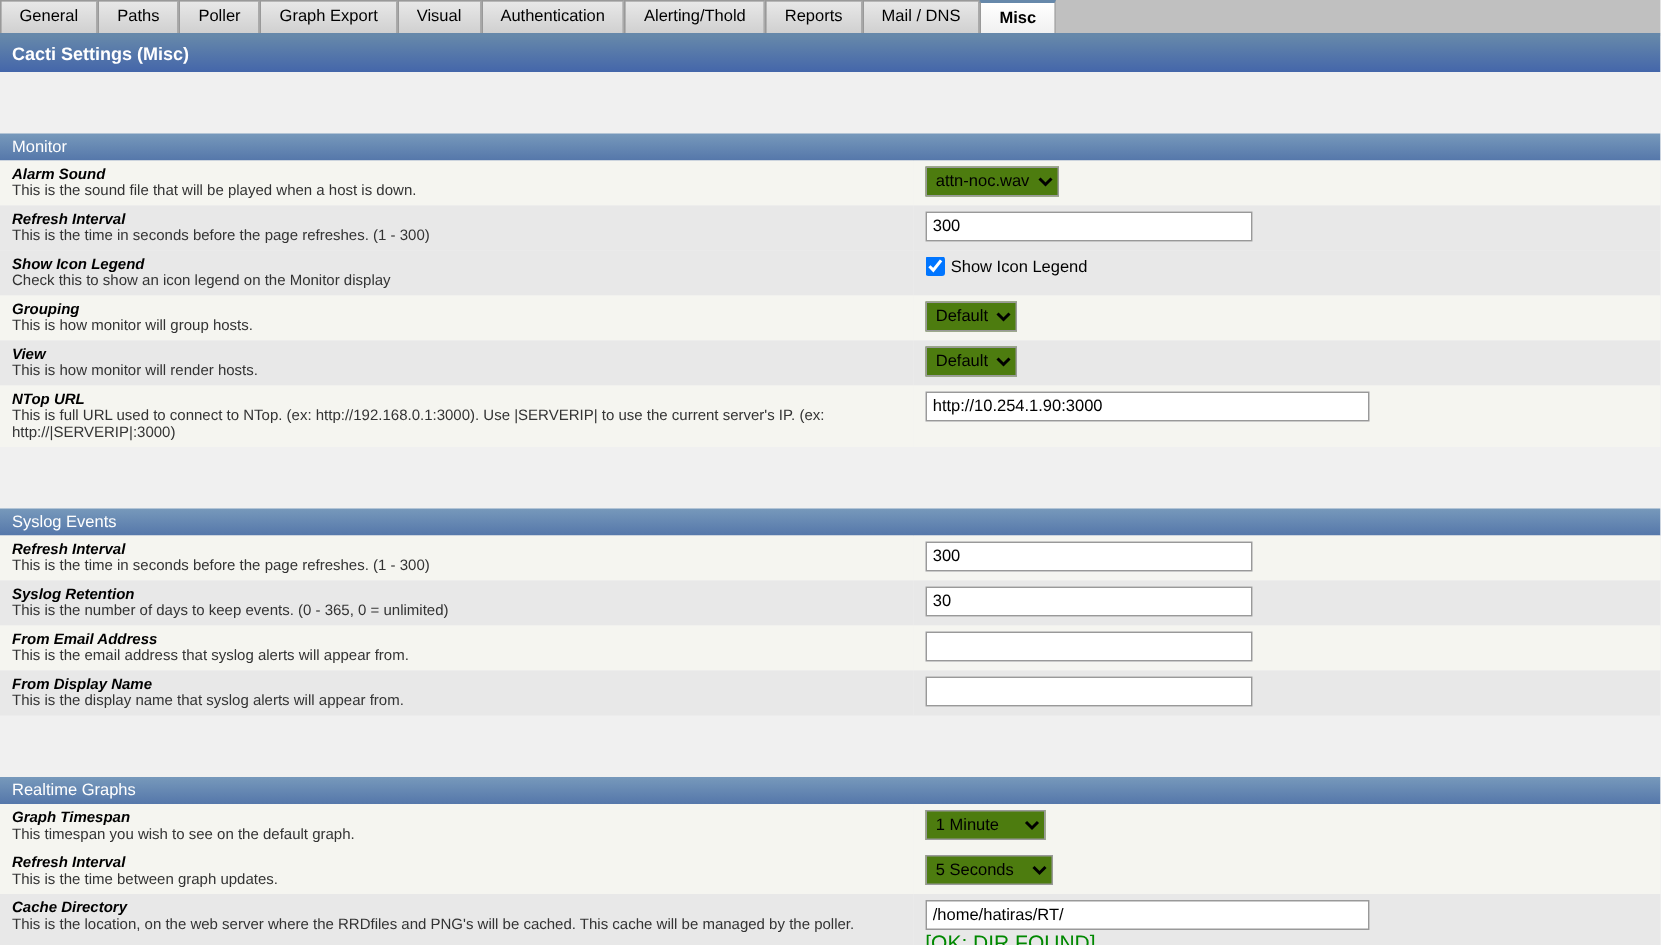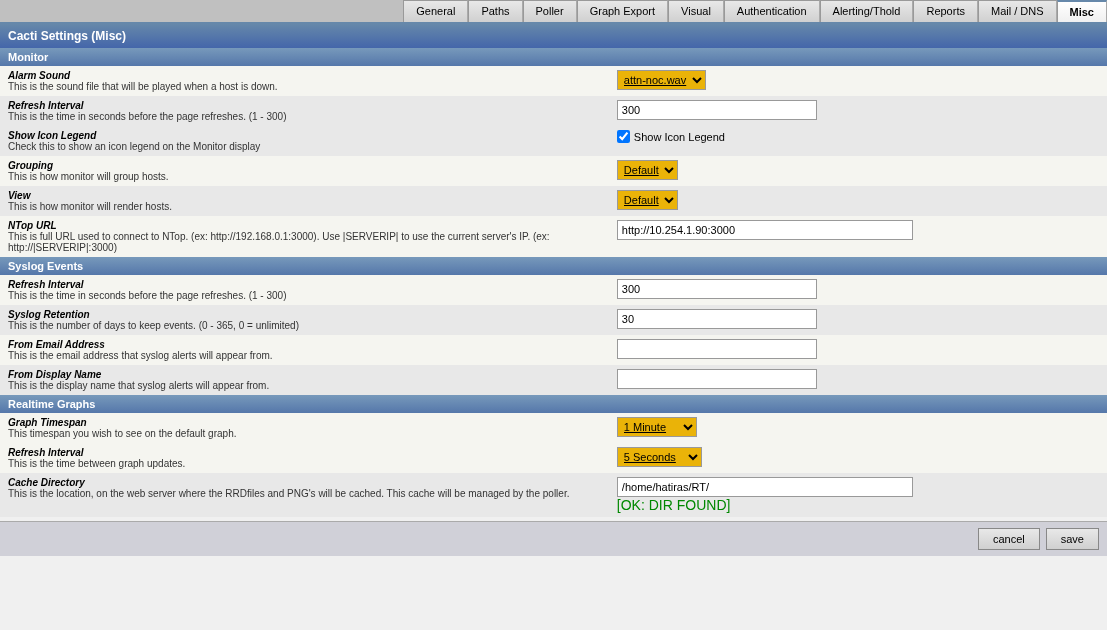--- a/index.html
+++ b/index.html
@@ -1,19 +1,19 @@
 <!DOCTYPE html>
 <html><head>
   <meta charset="utf-8">
   <style>
     * { box-sizing: border-box; margin: 0; padding: 0; }
     body { font-family: Arial, sans-serif; font-size: 11px; background: #f0f0f0; width: 1107px; }
 
     
-    .tabs { display: flex; background: #c0c0c0; border-bottom: 2px solid #6688aa; justify-content: flex-end; }
+    .tabs { display: flex; background: #c0c0c0; border-bottom: 2px solid #6688aa; }
     .tab {
       padding: 4px 12px;
       border: 1px solid #999;
       border-bottom: none;
       background: linear-gradient(to bottom, #e8e8e8, #d0d0d0);
       cursor: pointer;
       font-size: 11px;
       color: #000;
       border-right: 1px solid #aaa;
     }
@@ -29,53 +29,53 @@
       color: #fff;
       font-weight: bold;
       font-size: 12px;
       padding: 5px 8px;
     }
 
     
     .section-header {
       background: linear-gradient(to bottom, #7799bb, #5577aa);
       color: #fff;
-      font-weight: bold;
+      font-weight: normal;
       padding: 3px 8px;
       font-size: 11px;
+      margin-top: 41px;
     }
 
     
     .settings-table { width: 100%; border-collapse: collapse; }
     .settings-table tr.odd { background: #f5f5f0; }
     .settings-table tr.even { background: #e8e8e8; }
     .settings-table td { padding: 4px 8px; vertical-align: top; }
     .settings-table td.label-cell { width: 55%; }
     .settings-table td.control-cell { width: 45%; }
 
     .label-title { font-weight: bold; color: #000; font-size: 10px; font-style: italic; }
     .label-desc { color: #333; font-size: 10px; }
 
     
     input[type="text"] {
-      width: 200px;
+      width: 218px;
       height: 20px;
       border: 1px solid #999;
       padding: 2px 4px;
       font-size: 11px;
       background: #fff;
     }
     input[type="text"].wide { width: 296px; }
     select {
       height: 20px;
       border: 1px solid #999;
       font-size: 11px;
-      background: #eab308;
+      background: #4d7c0f;
       padding: 1px 2px;
-      text-decoration: underline;
     }
     .checkbox-label { display: flex; align-items: center; gap: 4px; }
     input[type="checkbox"] { margin: 0; }
 
     
     .ok-text { color: #008800; font-size: 14px; }
 
     
     .bottom-bar {
       background: #d0d0d8;

